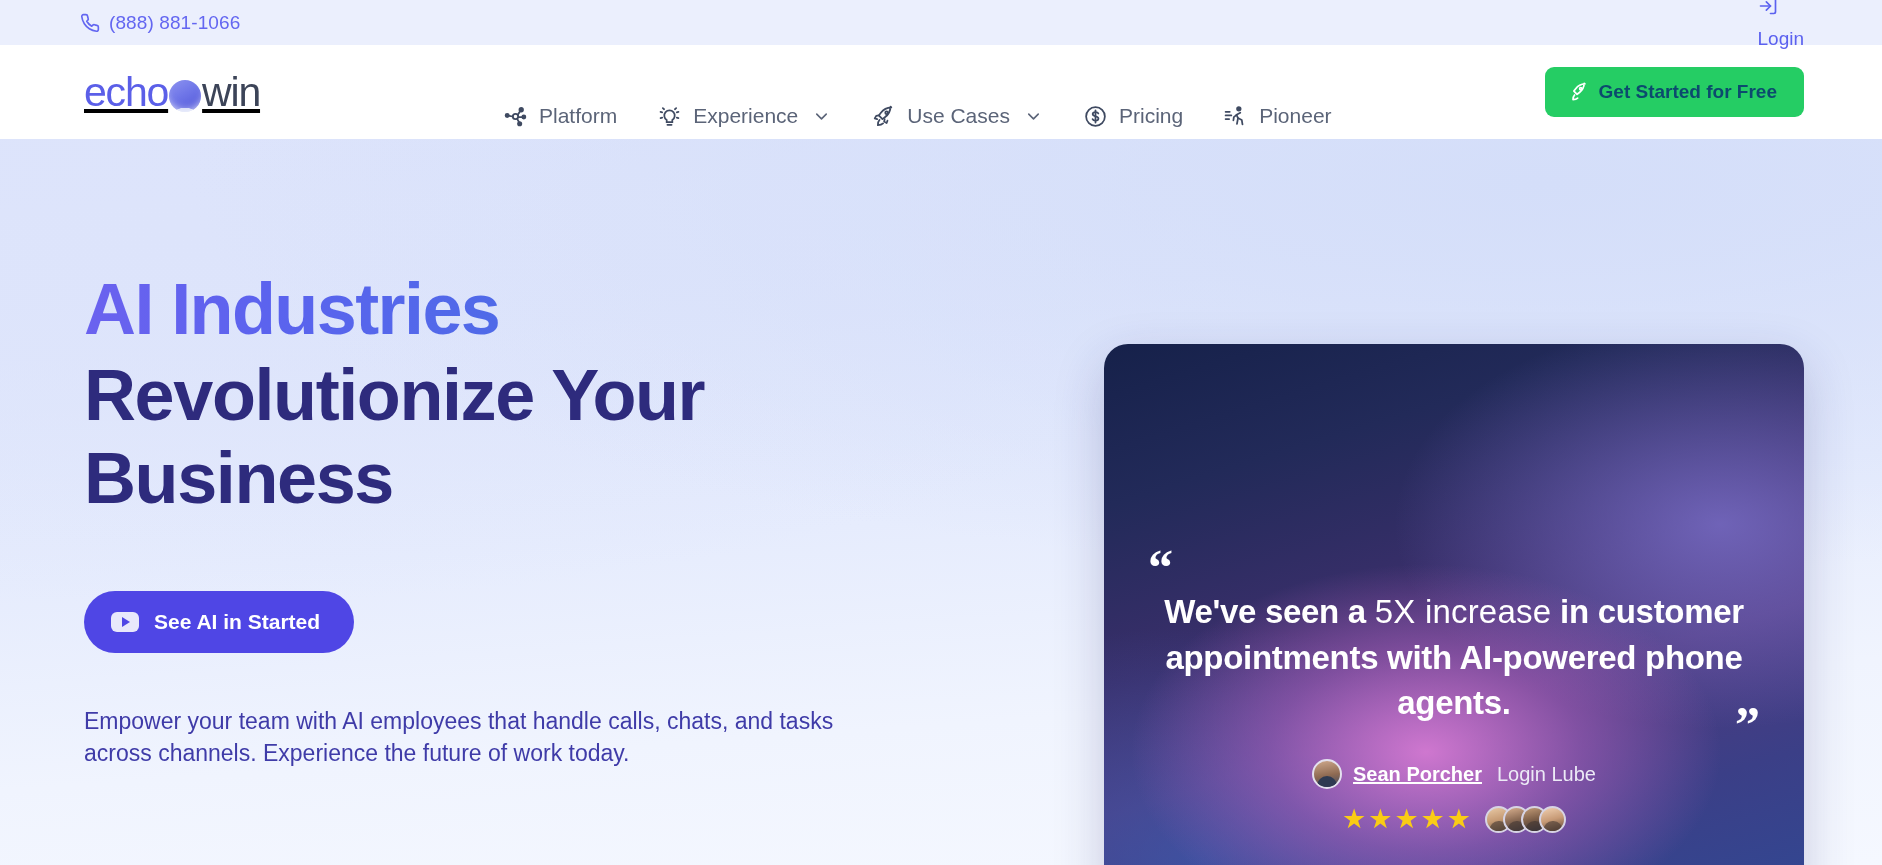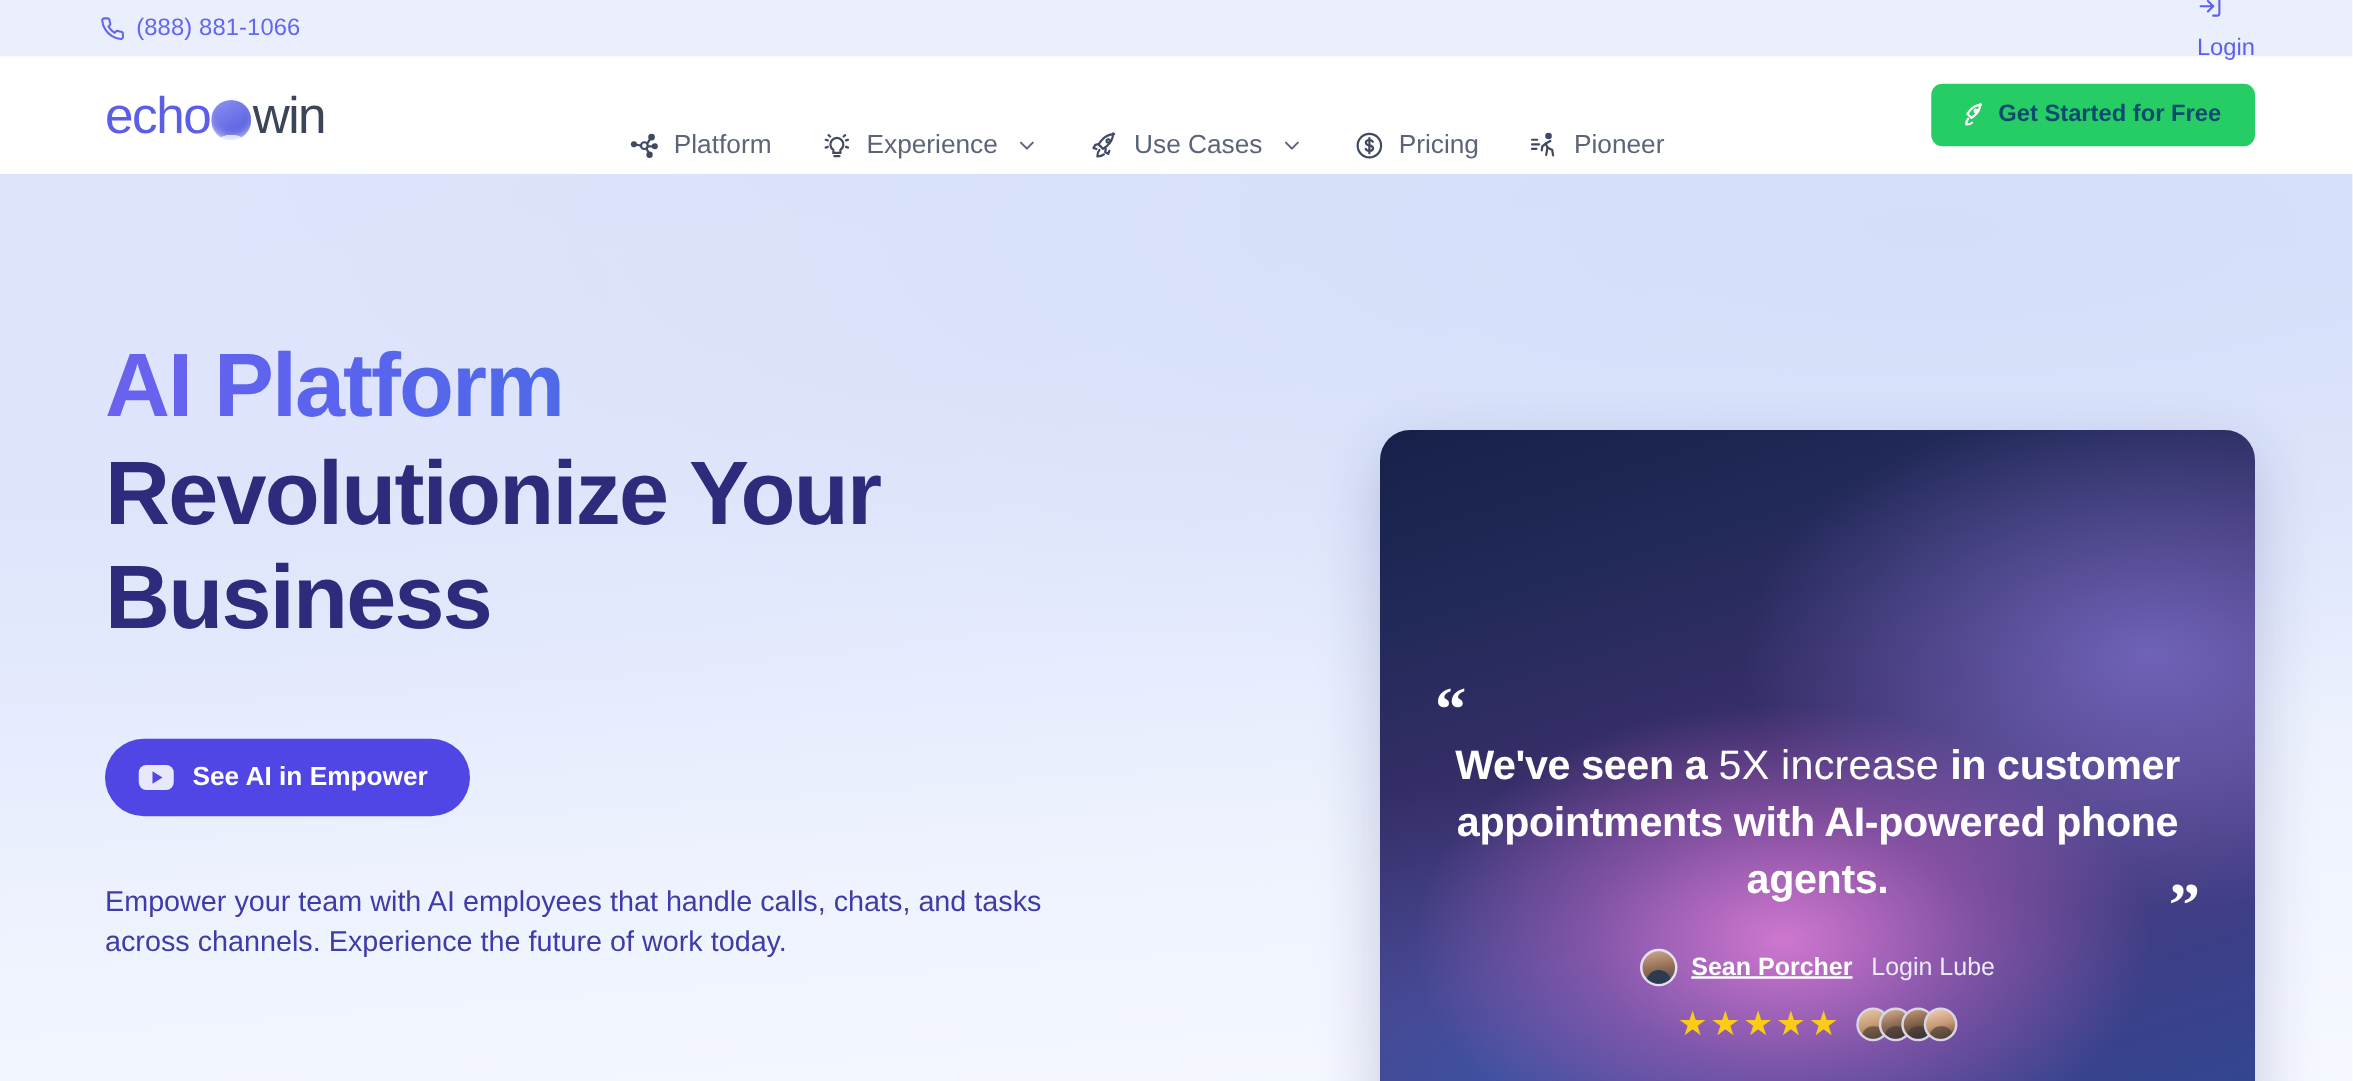--- a/index.html
+++ b/index.html
@@ -34,21 +34,21 @@
   .navbar {
     height:94px; width:100%;
     background:#ffffff;
     display:flex; align-items:center;
     padding:0 78px 0 84px;
     position:relative; z-index:4;
   }
   .logo { display:flex; align-items:center; cursor:pointer; }
   .logo-text {
     font-size:41px; font-weight:400; letter-spacing:-1.2px;
-    display:flex; align-items:center;
+    display:flex; align-items:center;text-decoration:underline;
   }
   .logo-echo { color:#5b5fe8; }
   .logo-win  { color:#3c4458; }
   .logo-o {
     width:32px; height:32px; border-radius:50%;
     margin:0 1px;
     background:
       radial-gradient(ellipse 120% 80% at 50% 115%, #cfd6f6 0%, #cfd6f6 34%, rgba(207,214,246,0) 36%),
       linear-gradient(150deg, #8d93f0 0%, #6f76e8 45%, #4f55d8 100%);
     position:relative; top:4px;
@@ -331,29 +331,29 @@
     </span>
     <span>Get Started for Free</span>
   </button>
 </div>
 
 <div class="hero">
   <div class="hero-inner">
 
     <div class="hero-left">
       <div>
-        <span class="h-line1">AI Platform</span>
+        <span class="h-line1">AI Industries</span>
         <div class="h-line2">Revolutionize Your Business</div>
       </div>
 
       <button class="hero-cta">
         <span class="yt-badge">
           <span class="yt-tri"></span>
         </span>
-        <span>See AI in Empower</span>
+        <span>See AI in Started</span>
       </button>
 
       <p class="hero-sub">Empower your team with AI employees that handle calls, chats, and tasks across channels. Experience the future of work today.</p>
     </div>
 
     <div class="card">
       <div class="card-inner">
 
         <div class="q-open">“</div>
 

